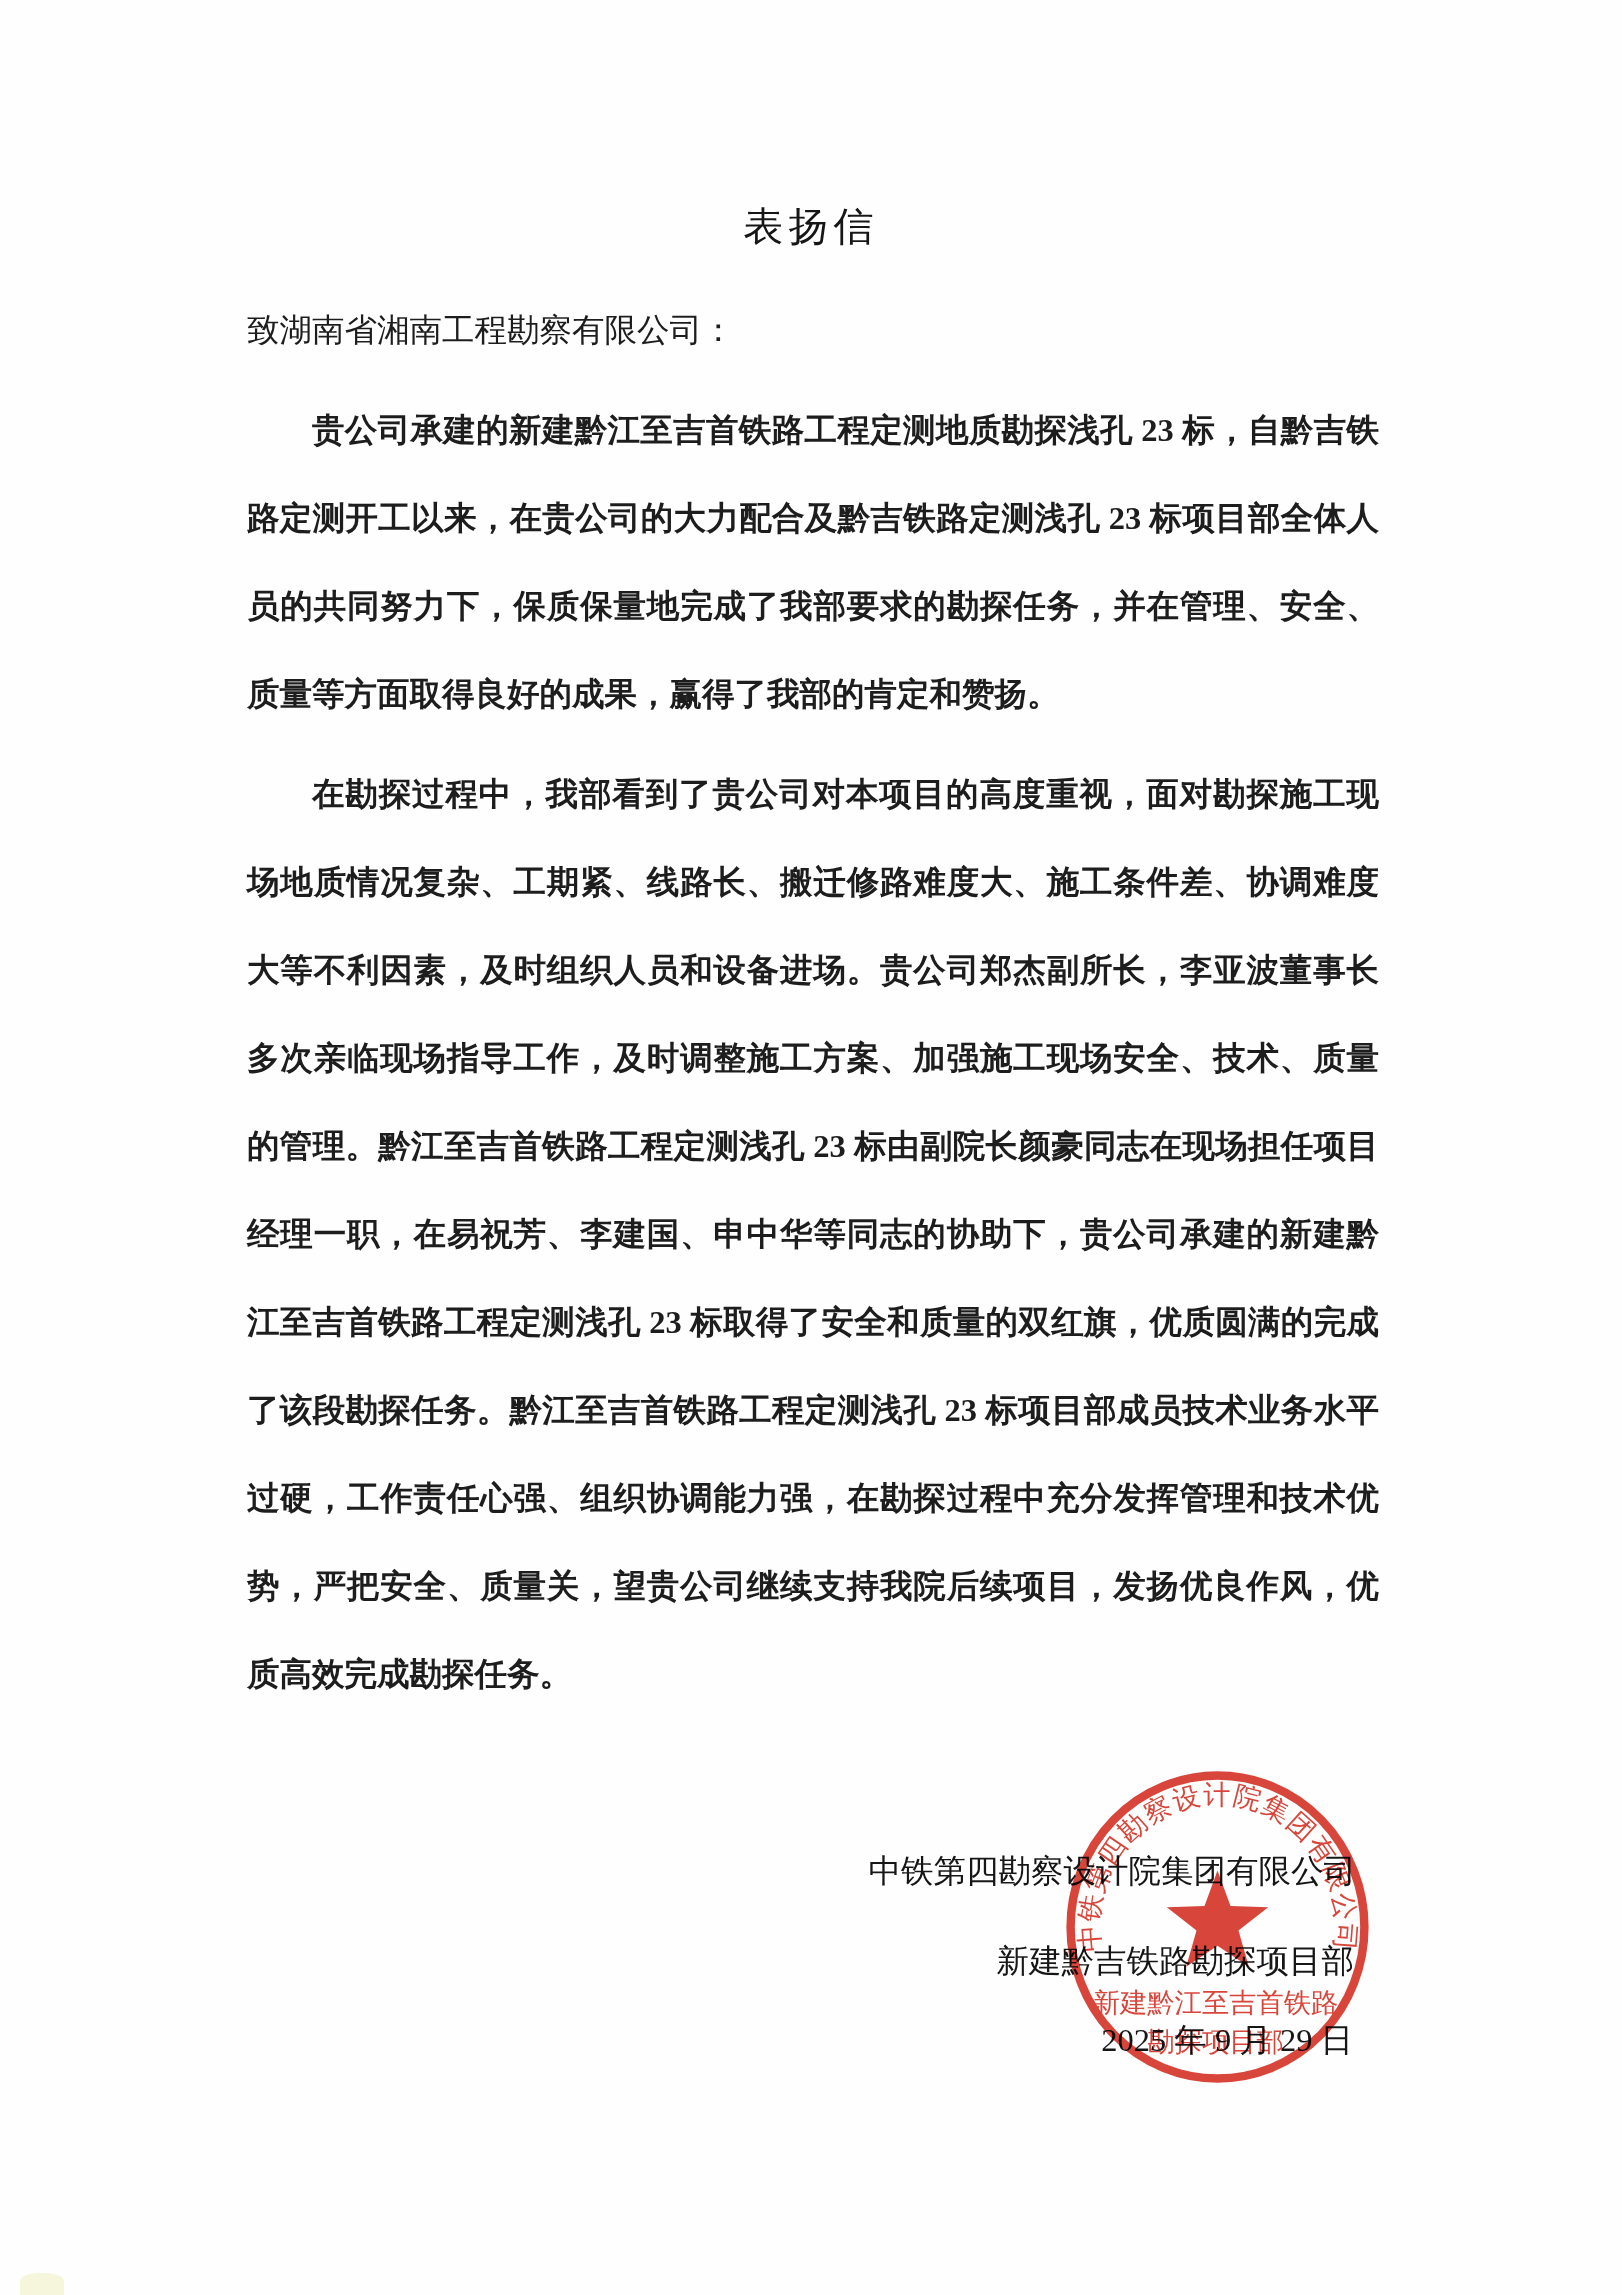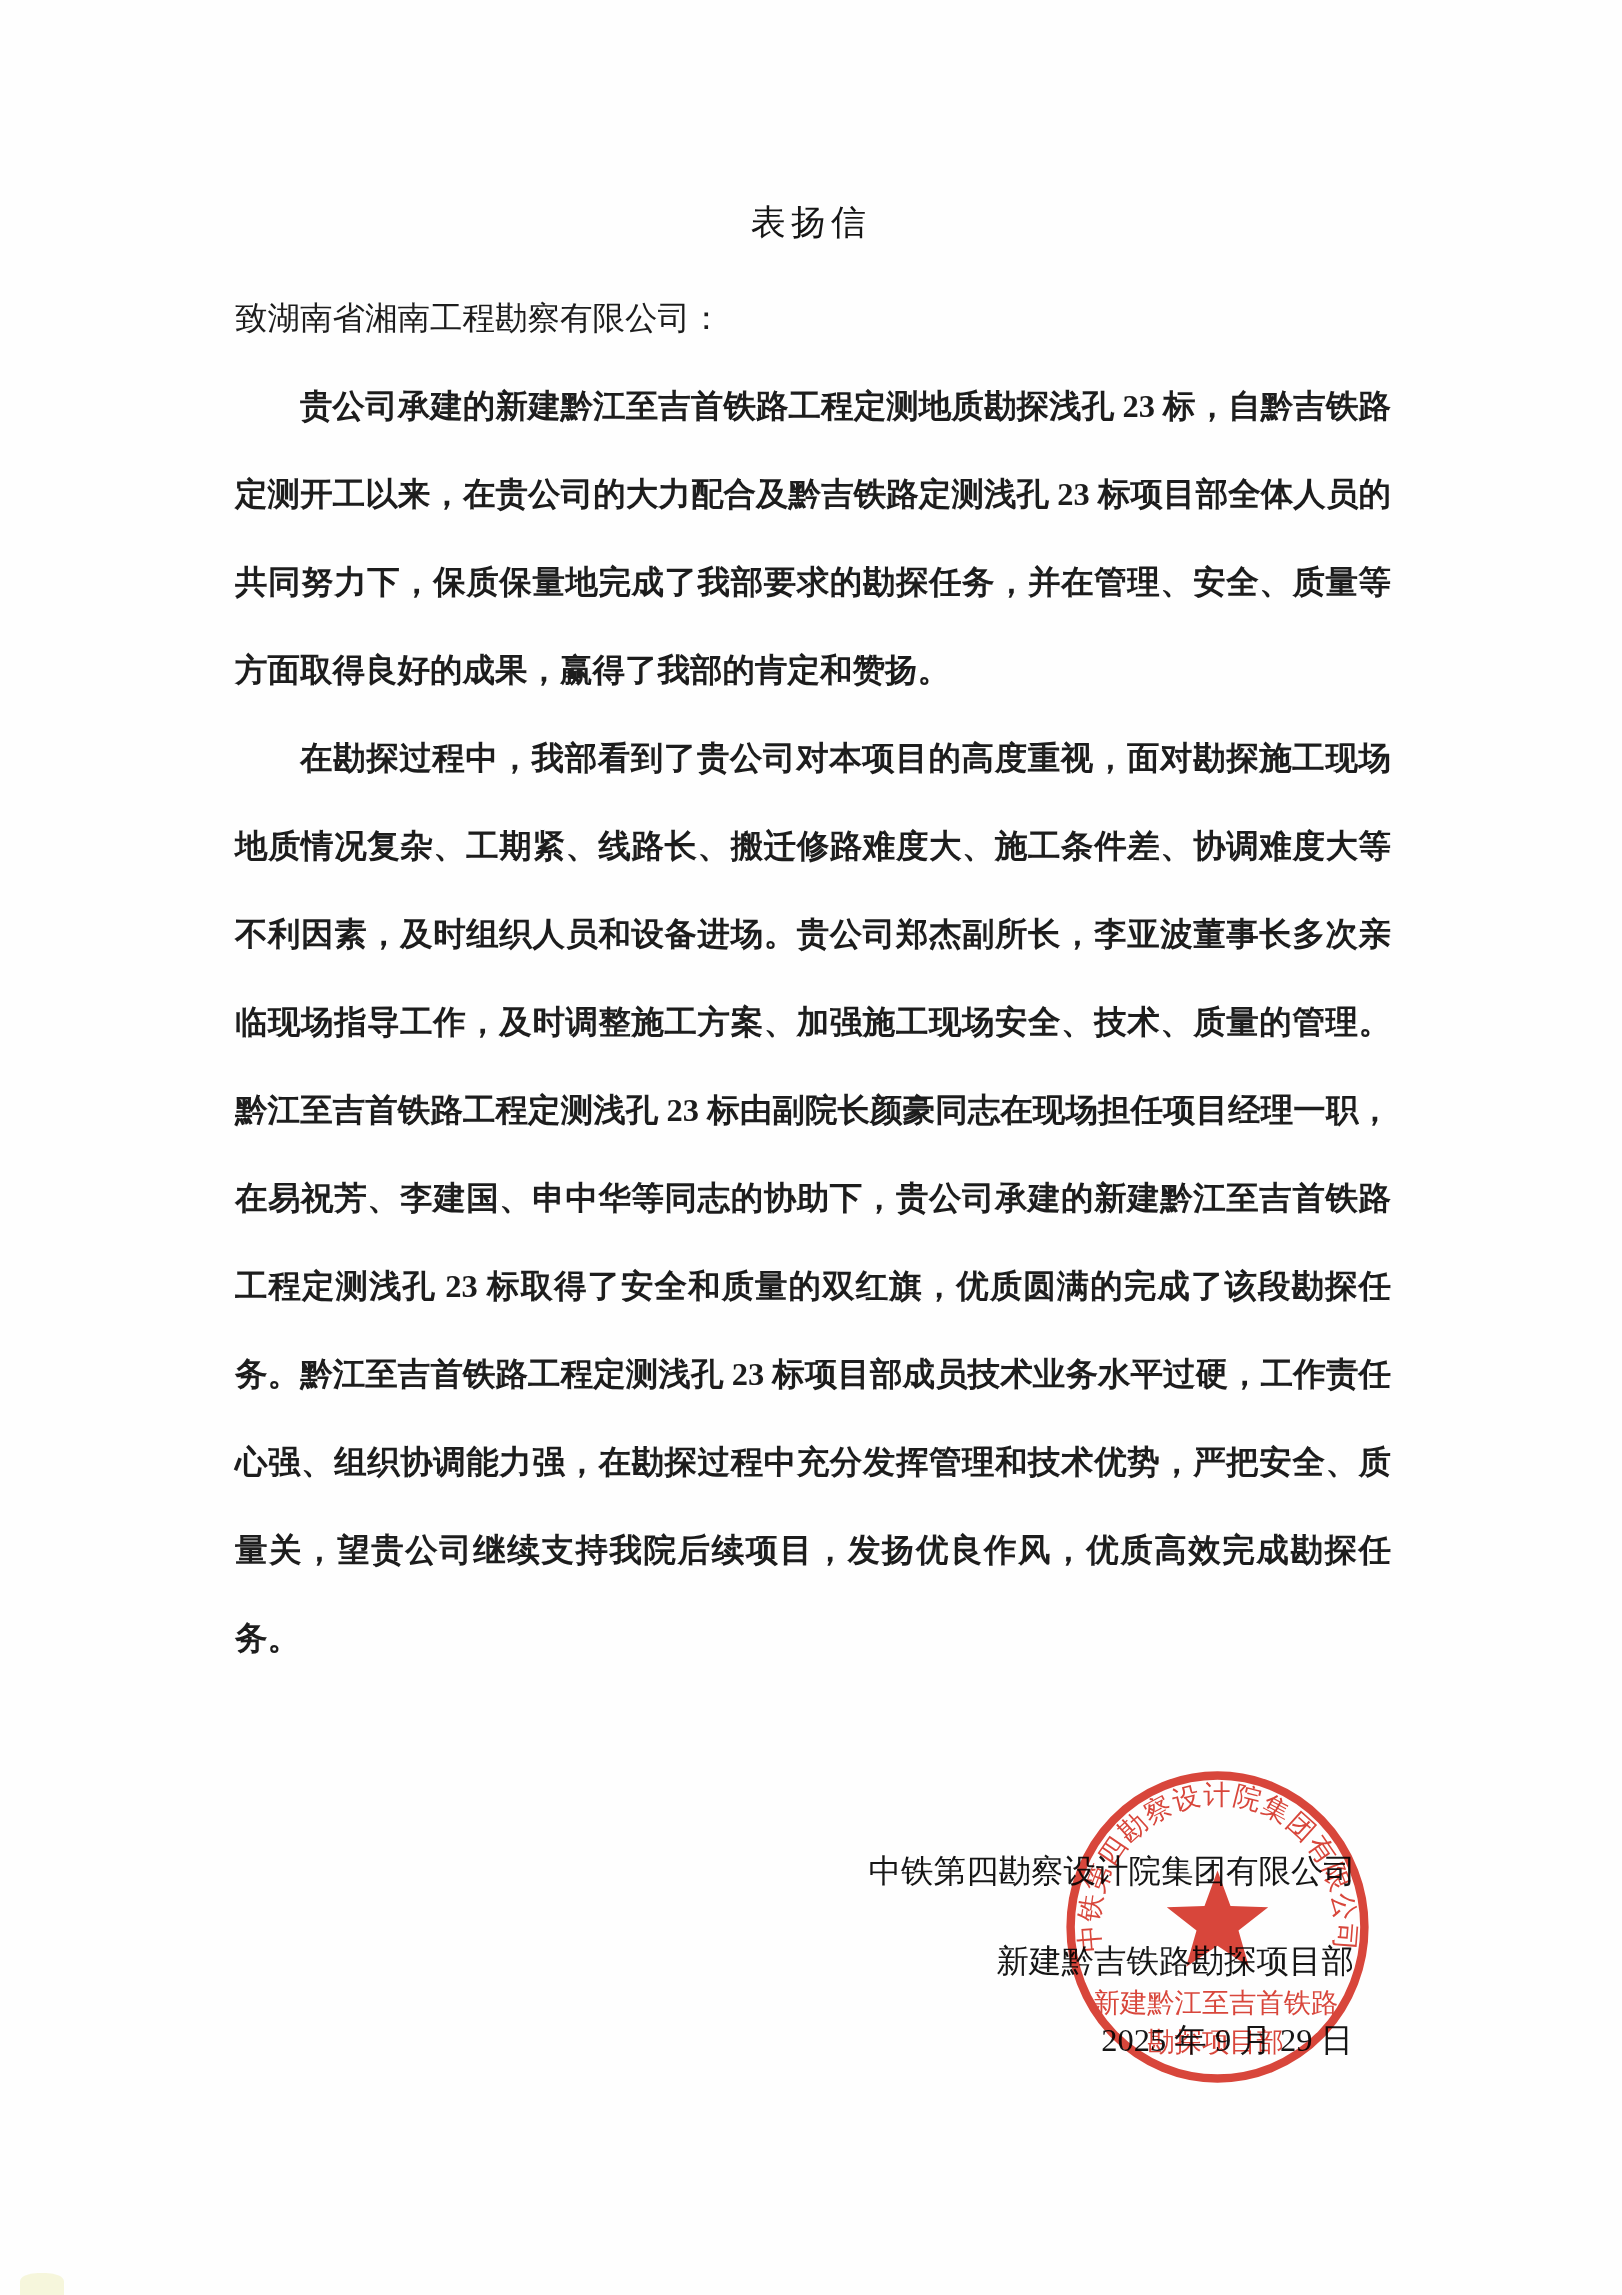--- a/index.html
+++ b/index.html
@@ -13,36 +13,36 @@
   .page {
     position: absolute; inset: 0;
     background: #fefefe;
     color: #1d1d1d;
   }
   .title {
     position: absolute;
     top: 199px; left: 0; width: 100%;
     margin: 0;
     text-align: center;
-    font-size: 35px;
+    font-size: 40px;
     font-weight: normal;
     letter-spacing: 5.2px;
     color: #161616;
   }
   .content {
     position: absolute;
     left: 235px; top: 274px;
     width: 1156px;
     font-size: 32.5px;
     line-height: 88px;
     text-align: justify;
     text-justify: inter-ideograph;
     color: #1d1d1d;
   }
-  .content p { margin: 0; padding: 0; }
+  .content p { margin: 12px; padding: 0; }
   .para { text-indent: 2em; font-weight: bold; }
   .sig-line {
     position: absolute;
     font-size: 32.5px;
     line-height: 34px;
     white-space: nowrap;
     color: #161616;
   }
   .sig-company { top: 1854px; right: 266px; }
   .sig-dept    { top: 1944px; right: 268px; }

